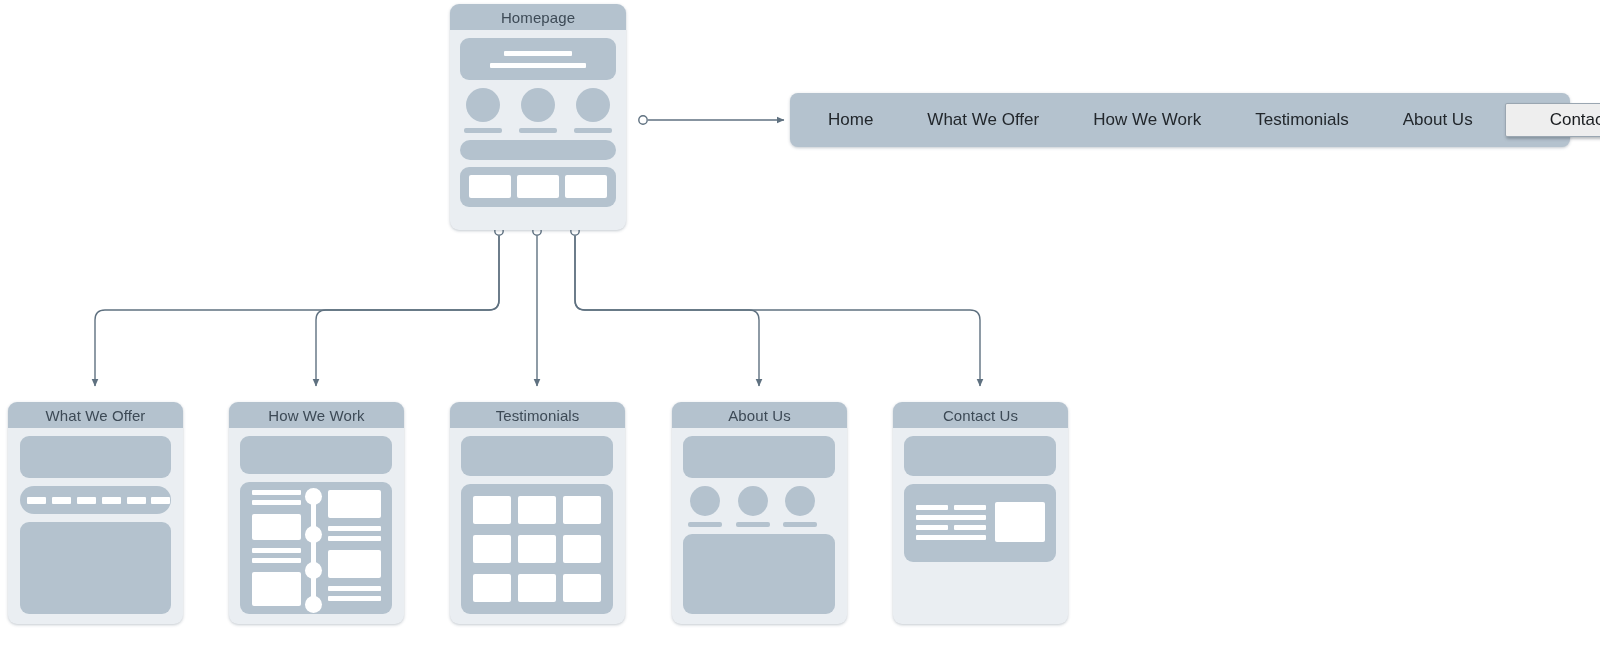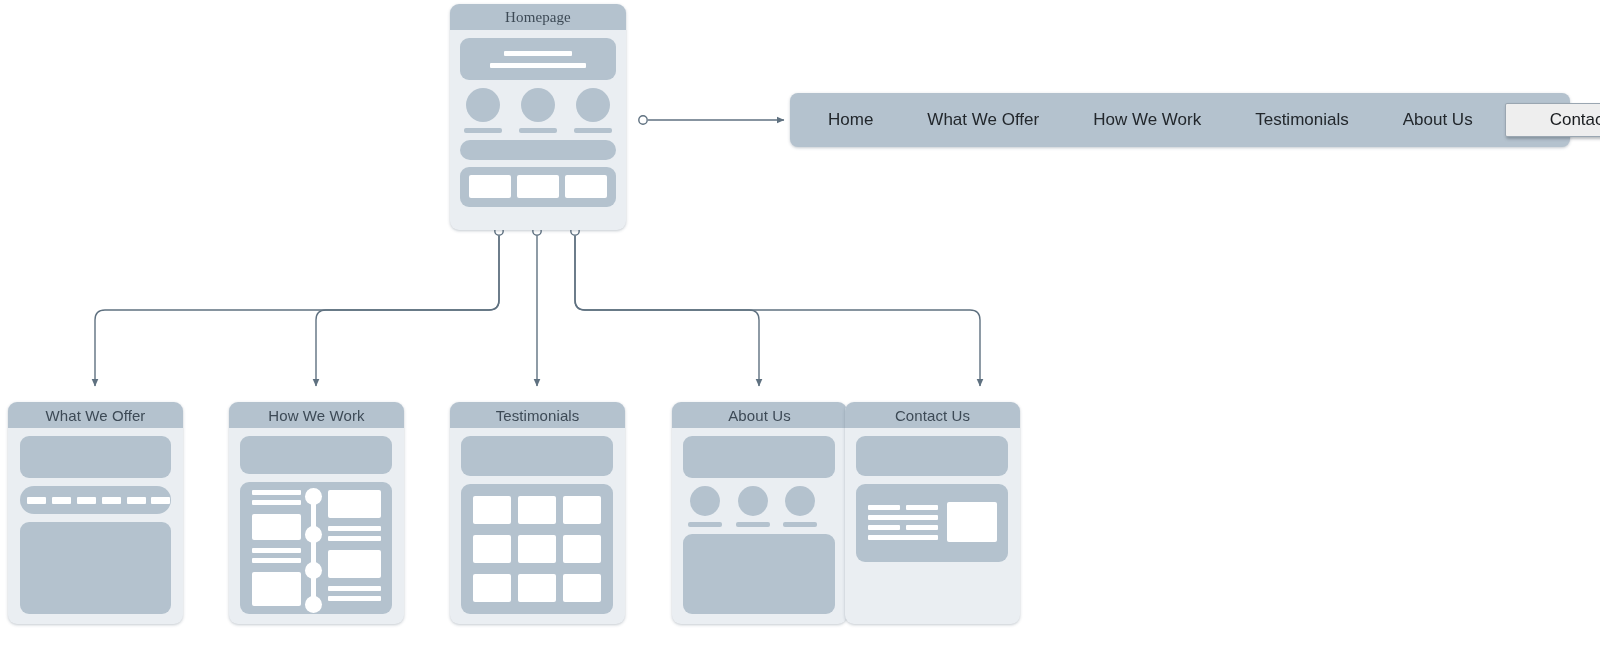--- a/index.html
+++ b/index.html
@@ -80,21 +80,20 @@
     background: #b4c2ce;
     border-radius: 2px;
   }
 
   
   #homepage-card {
     left: 450px;
     top: 4px;
     width: 176px;
     height: 226px;
-    font-family: Liberation Serif, serif;
   }
   #homepage-card .card-body { height: 200px; }
 
   .hp-hero {
     position: absolute;
     left: 10px; top: 8px;
     width: 156px; height: 42px;
   }
   .hp-hero .wf-line-white.l1 {
     position: absolute;
@@ -166,21 +165,21 @@
     box-shadow: 1px 2px 3px rgba(50,60,70,0.35);
     color: #191c1f;
   }
 
   
   .leaf-card { top: 402px; width: 175px; height: 222px; }
   #card-offer  { left: 8px; }
   #card-work   { left: 229px; }
   #card-testi  { left: 450px; }
   #card-about  { left: 672px; }
-  #card-contact{ left: 845px; }
+  #card-contact{ left: 893px; }
   .leaf-card .card-body { height: 196px; }
 
   
   .of-top    { position: absolute; left: 12px; top: 8px; width: 151px; height: 42px; }
   .of-dashes { position: absolute; left: 12px; top: 58px; width: 151px; height: 28px; }
   .of-dashes .wf-line-white {
     position: absolute; top: 11px; width: 19px; height: 7px;
   }
   .of-dashes .d1 { left: 7px; }
   .of-dashes .d2 { left: 32px; }

